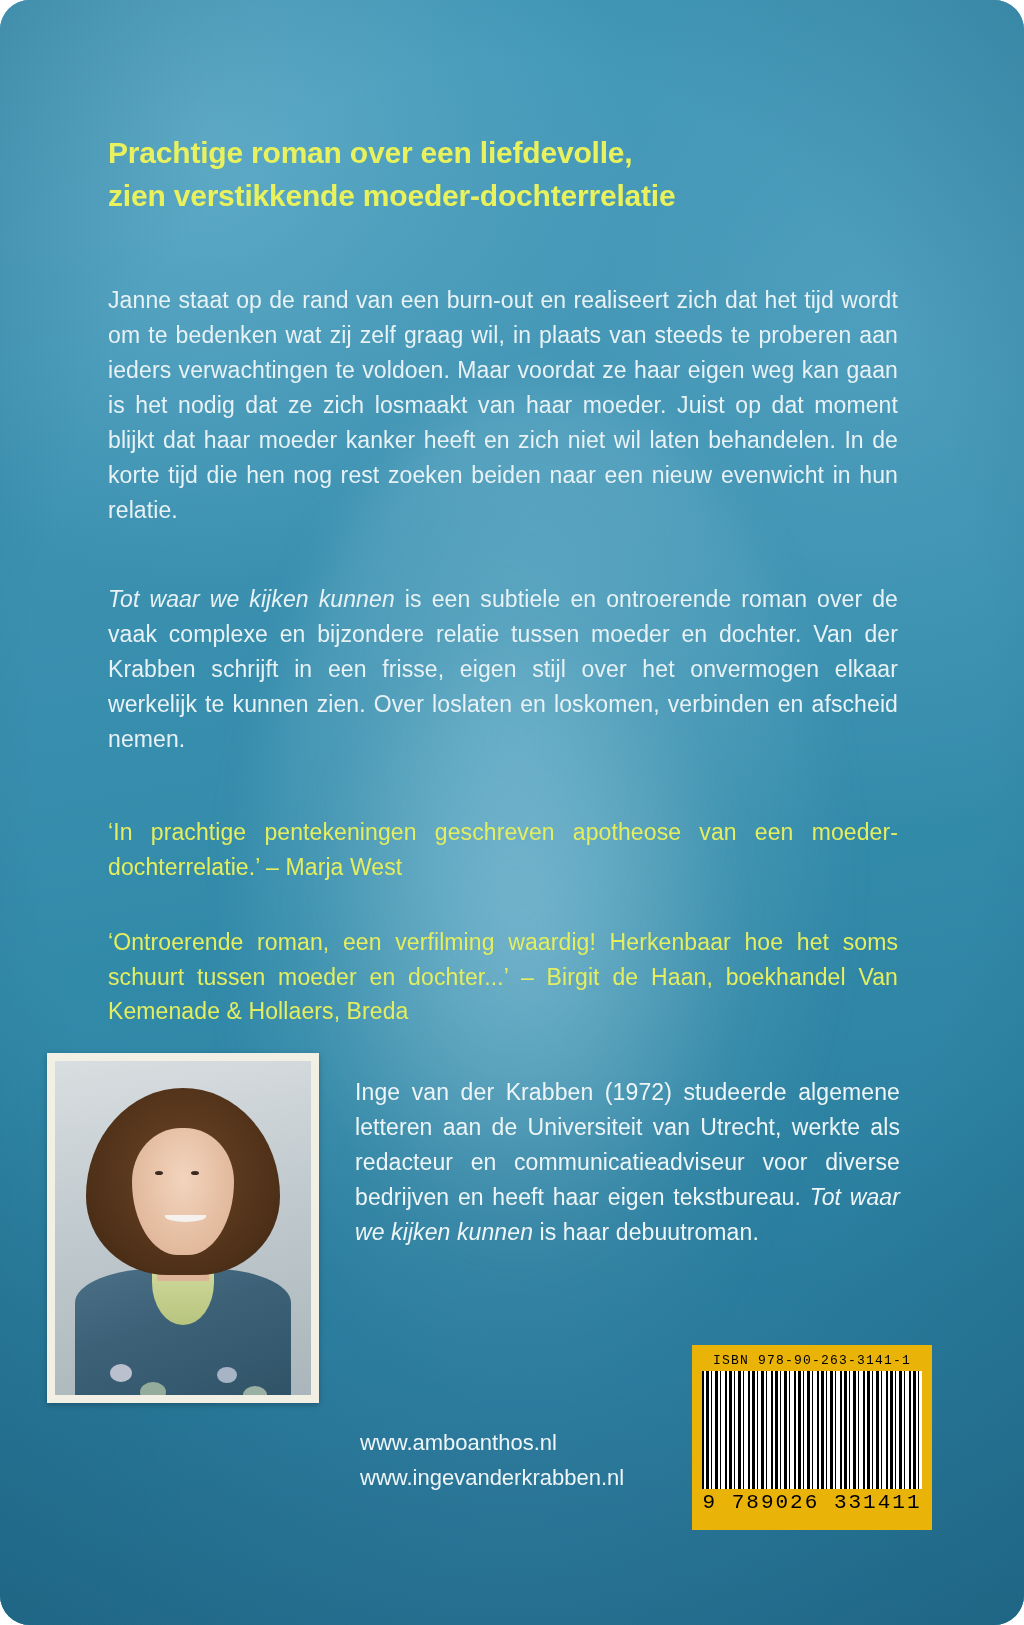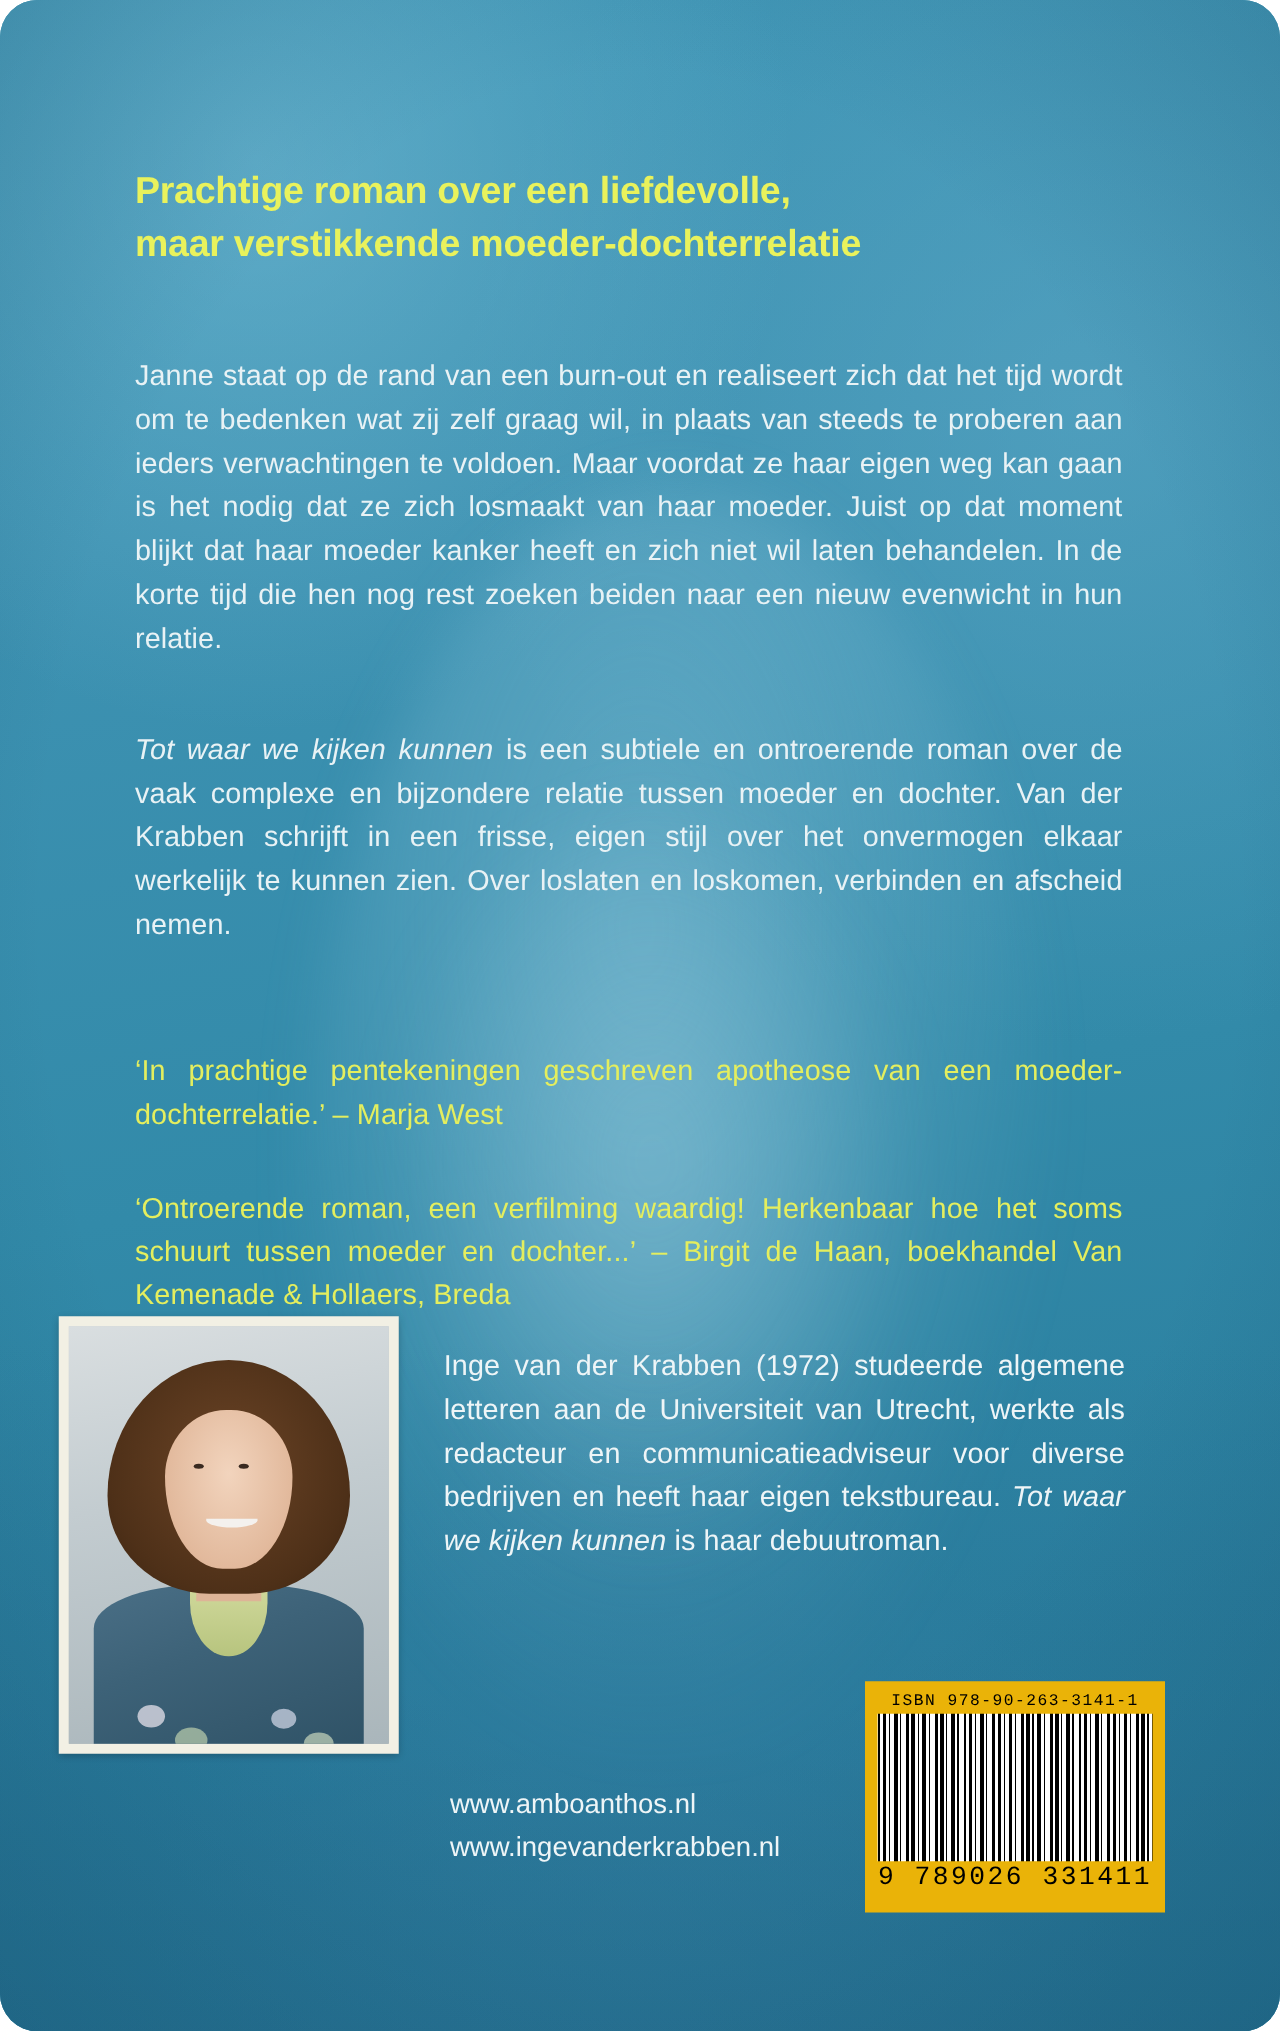--- a/index.html
+++ b/index.html
@@ -99,21 +99,20 @@
 
   .quote {
     position: absolute;
     left: 108px;
     width: 790px;
     color: #e4ee5e;
     font-size: 23px;
     line-height: 1.5;
     text-align: justify;
     letter-spacing: 0.1px;
-    margin-top: 24px;
   }
   #quote1 { top: 815px; }
   #quote2 { top: 925px; }
 
   .author-photo {
     position: absolute;
     left: 47px;
     top: 1053px;
     width: 272px;
     height: 350px;
@@ -277,21 +276,21 @@
   <div class="bg-base"></div>
   <div class="bg-figure"></div>
   <div class="bg-figure2"></div>
   <div class="bg-lower"></div>
   <div class="bg-vignette"></div>
 
   <div class="content">
 
     <div class="headline">
       <span>Prachtige roman over een liefdevolle,</span>
-      <span class="l2">maar verstikkende moeder-dochterrelatie</span>
+      <span class="l2">zien verstikkende moeder-dochterrelatie</span>
     </div>
 
     <div class="body-block" id="para1">Janne staat op de rand van een burn-out en realiseert zich dat het tijd wordt om te bedenken wat zij zelf graag wil, in plaats van steeds te proberen aan ieders verwachtingen te voldoen. Maar voordat ze haar eigen weg kan gaan is het nodig dat ze zich losmaakt van haar moeder. Juist op dat moment blijkt dat haar moeder kanker heeft en zich niet wil laten behandelen. In de korte tijd die hen nog rest zoeken beiden naar een nieuw evenwicht in hun relatie.</div>
 
     <div class="body-block" id="para2">
       <em>Tot waar we kijken kunnen</em><span> is een subtiele en ontroerende roman over de vaak complexe en bijzondere relatie tussen moeder en dochter. Van der Krabben schrijft in een frisse, eigen stijl over het onvermogen elkaar werkelijk te kunnen zien. Over loslaten en loskomen, verbinden en afscheid nemen.</span>
     </div>
 
     <div class="quote" id="quote1">‘In prachtige pentekeningen geschreven apotheose van een moeder-dochterrelatie.’ – Marja West</div>
     <div class="quote" id="quote2">‘Ontroerende roman, een verfilming waardig! Herkenbaar hoe het soms schuurt tussen moeder en dochter...’ – Birgit de Haan, boekhandel Van Kemenade &amp; Hollaers, Breda</div>

